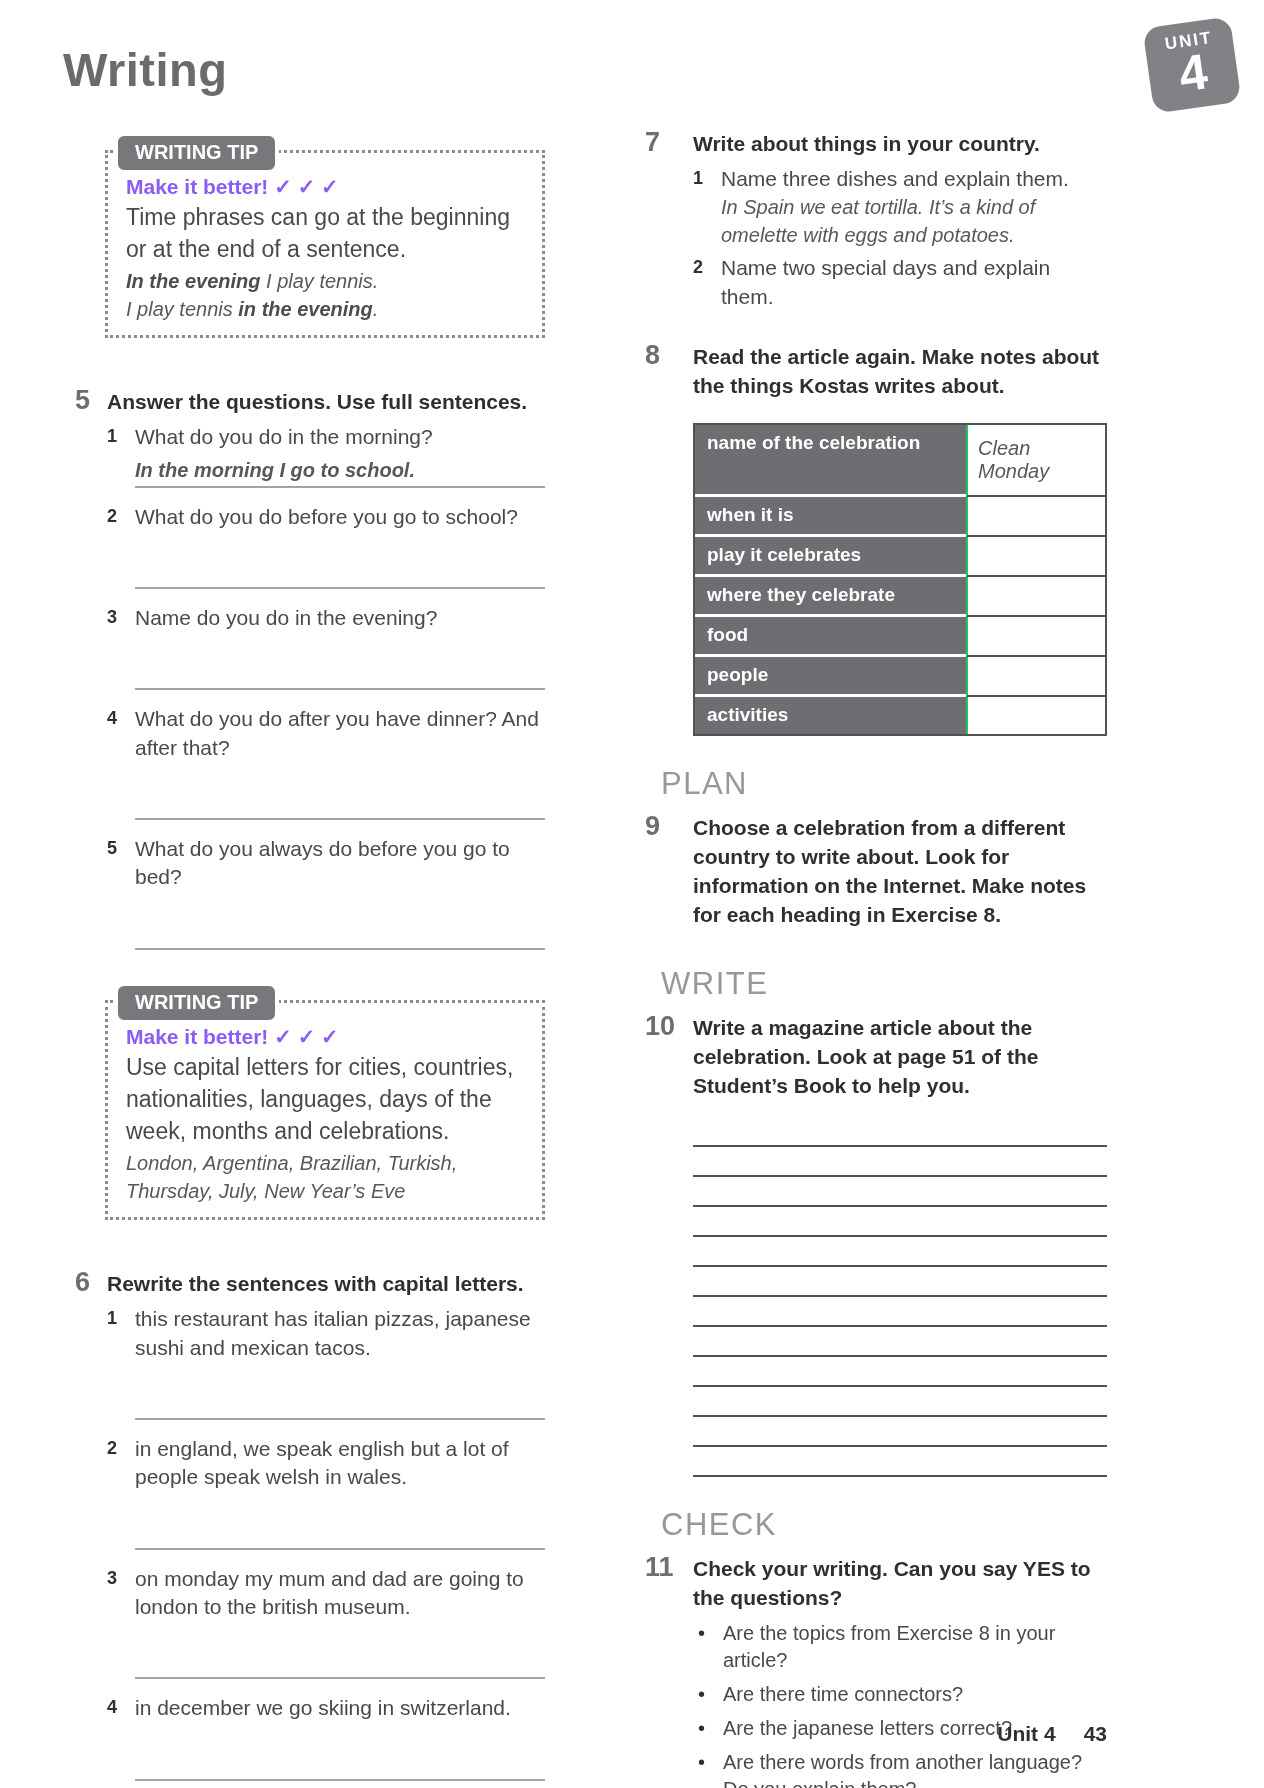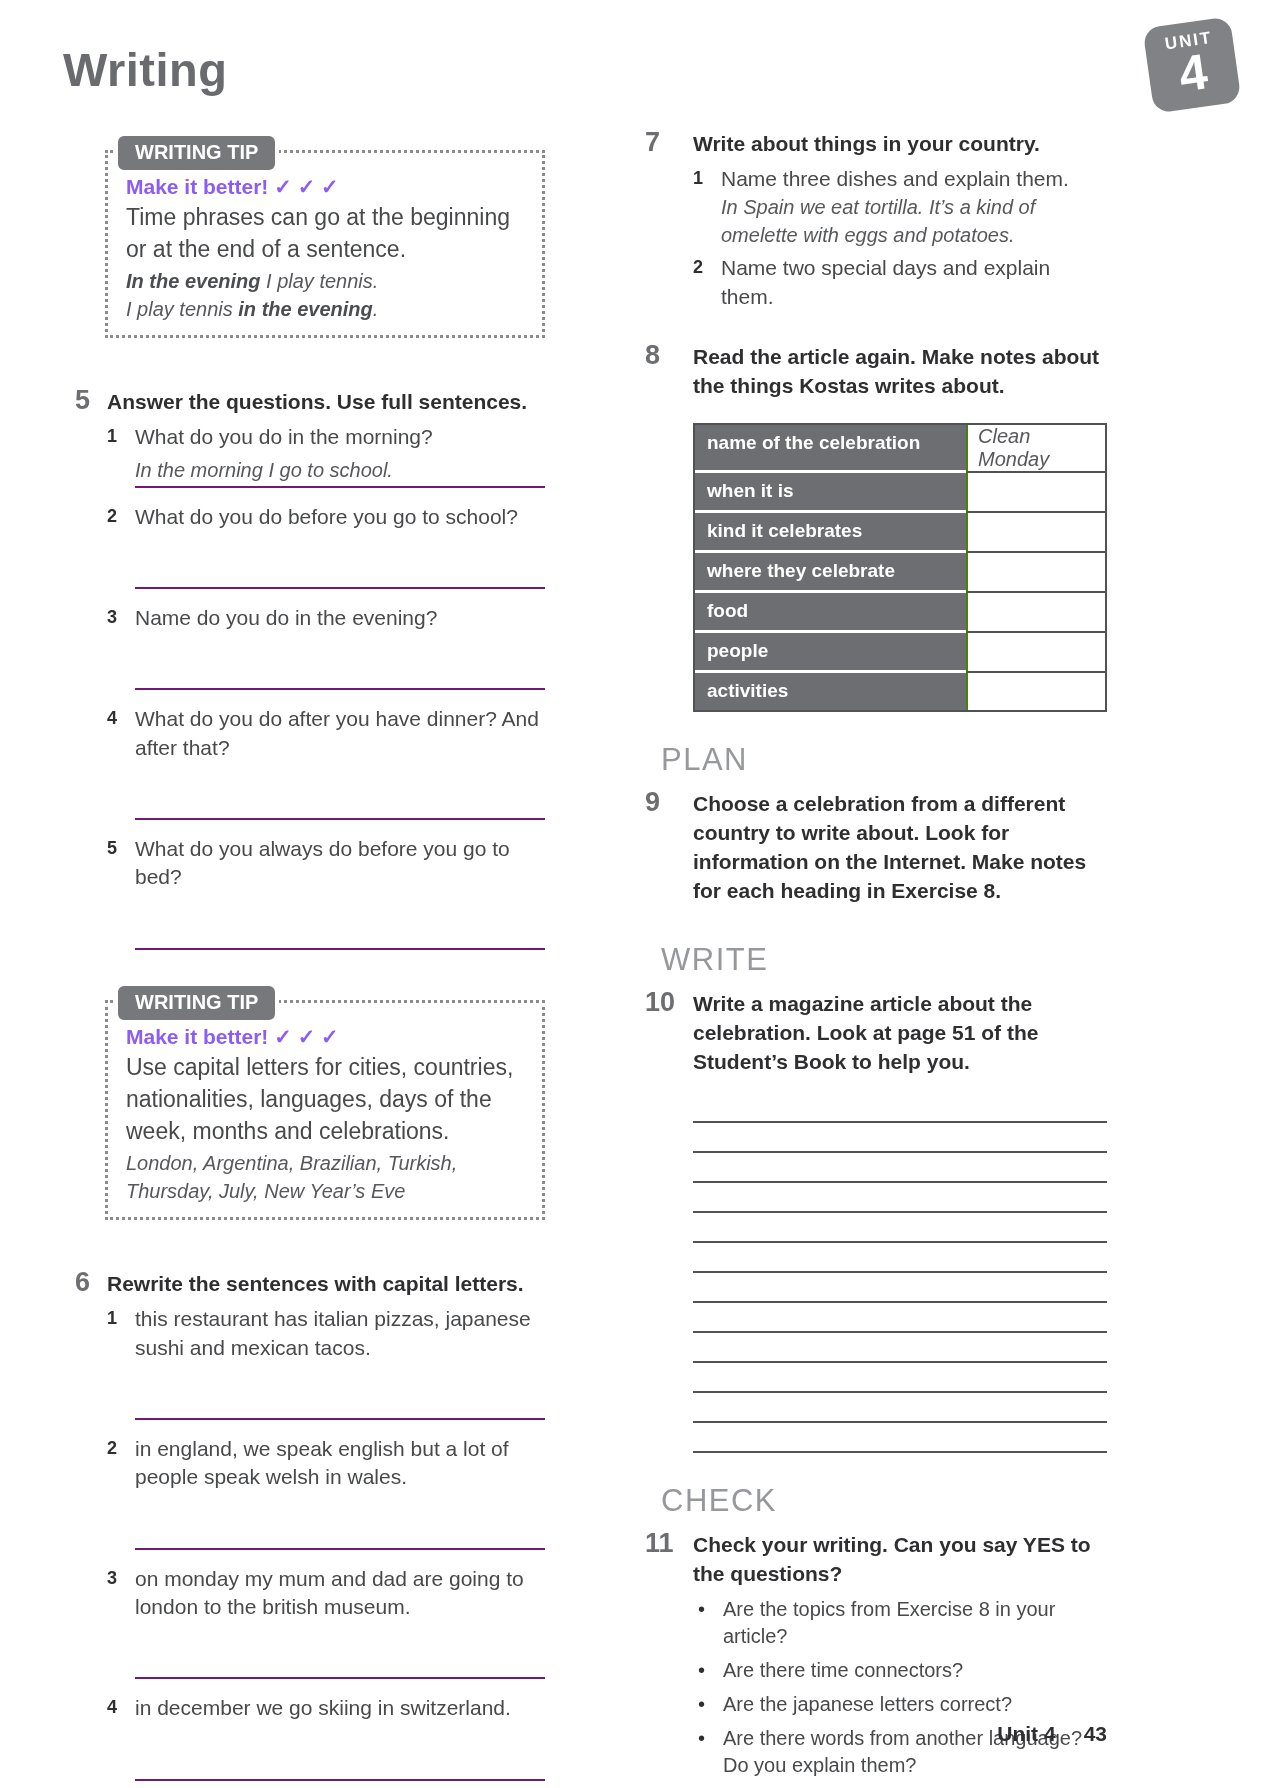--- a/index.html
+++ b/index.html
@@ -46,37 +46,37 @@
   .exercise { display:flex; margin-top:48px; }
   .exercise.tight { margin-top:30px; }
   .ex-num { width:32px; flex:none; font-weight:bold; font-size:27px; color:#6d6e71; line-height:1.05; }
   .col-right .ex-num { width:48px; }
   .ex-body { flex:1; min-width:0; }
   .ex-title { font-weight:bold; font-size:21px; color:#2f2f31; margin:2px 0 6px; line-height:1.38; }
   .item { display:flex; margin-top:5px; }
   .inum { width:28px; flex:none; font-weight:bold; font-size:18px; padding-top:3px; color:#2f2f31; }
   .itext { flex:1; min-width:0; font-size:21px; line-height:1.35; color:#48494b; }
   .ansline {
-    border-bottom:2px solid #701a75; height:34px; margin:24px 0 10px;
-    display:flex; align-items:flex-end;
+    border-bottom:2px solid #a3a3a3; height:34px; margin:24px 0 10px;
+    display:flex; align-items:flex-end;font-weight:bold;
   }
   .ansline.answered { margin-top:2px; }
   .ansline .hand { padding-bottom:2px; }
 
   
   .wtable { margin:16px 0 0 48px; width:414px; border:2px solid #515254; }
   .trow { display:flex; }
   .th {
     width:271px; flex:none; background:#6d6e71; color:#fff; font-weight:bold;
     font-size:19px; padding:7px 0 8px 12px; border-bottom:3px solid #ffffff;
   }
   .trow:last-child .th { border-bottom:none; }
   .tval {
-    flex:1; border-left:2px solid #4d7c0f; border-bottom:2px solid #515254;
-    background:#fff; padding:0 10px; display:flex; align-items:flex-end;
+    flex:1; border-left:2px solid #22c55e; border-bottom:2px solid #515254;
+    background:#fff; padding:12px 10px; display:flex; align-items:flex-end;
   }
   .trow:last-child .tval { border-bottom:none; }
 
   .section-heading {
     color:#97989b; font-size:31px; margin:30px 0 6px 16px; letter-spacing:1.5px;
   }
   .wline { border-bottom:2px solid #515254; height:30px; margin-left:48px; }
   .wlines { margin-top:10px; }
 
   .bullets { margin-top:4px; }
@@ -238,21 +238,21 @@
             <span class="hand">Clean Monday</span>
           </div>
       </div>
       <div class="trow">
         <div class="th">when it is</div>
         <div class="tval">
             <span class="hand"></span>
           </div>
       </div>
       <div class="trow">
-        <div class="th">kind it celebrates</div>
+        <div class="th">play it celebrates</div>
         <div class="tval">
             <span class="hand"></span>
           </div>
       </div>
       <div class="trow">
         <div class="th">where they celebrate</div>
         <div class="tval">
             <span class="hand"></span>
           </div>
       </div>

